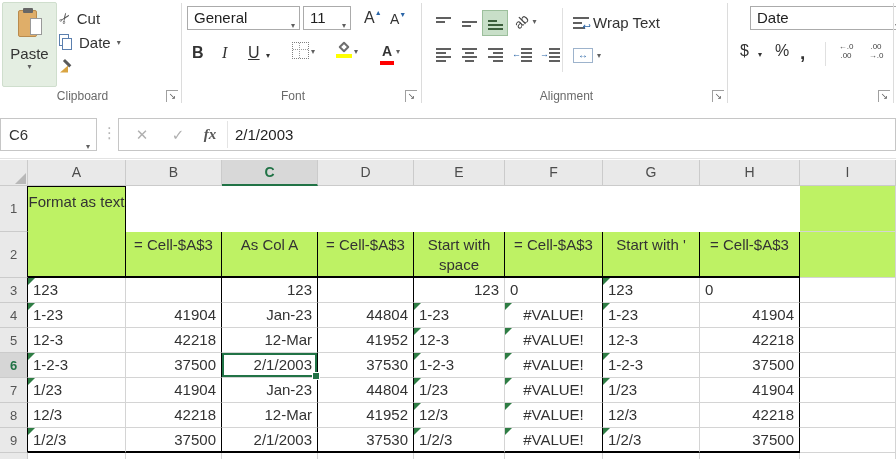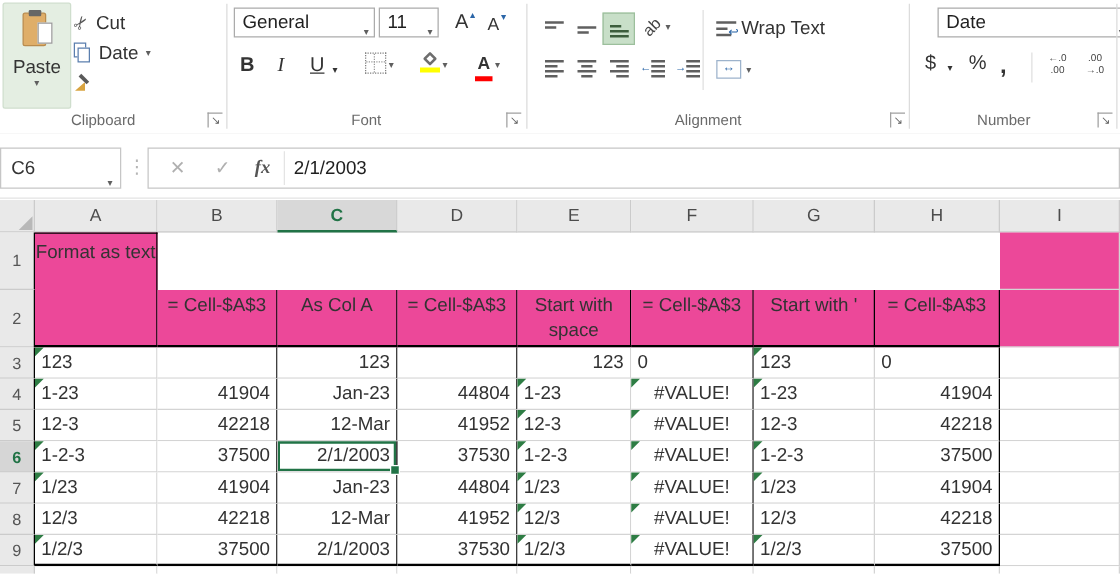--- a/index.html
+++ b/index.html
@@ -90,21 +90,21 @@
   
   #grid{position:absolute;left:0;top:160px;width:896px;height:299px;overflow:hidden;background:#fff;font-size:15px;}
   .chrow{display:flex;height:26px;}
   .corner{width:28px;height:26px;box-sizing:border-box;background:#e9e9e9;border-right:1px solid #cbcbcb;border-bottom:1px solid #cbcbcb;position:relative;cursor:pointer;}
   .corner i{position:absolute;right:1px;bottom:1px;width:0;height:0;border-left:11px solid transparent;border-bottom:11px solid #b8b8b8;}
   .colhdr{height:26px;box-sizing:border-box;background:#e9e9e9;border-right:1px solid #cbcbcb;border-bottom:1px solid #cbcbcb;text-align:center;font-size:14px;color:#4c4c4c;line-height:24px;cursor:pointer;}
   .colhdr.sel{background:#d8d8d8;color:#217346;font-weight:bold;border-bottom:2px solid #217346;}
   .rowhdr{width:28px;box-sizing:border-box;background:#e9e9e9;border-right:1px solid #000;border-bottom:1px solid #cbcbcb;text-align:center;font-size:13px;color:#555;cursor:pointer;}
   .rowhdr.sel{background:#d6d6d6;color:#217346;font-weight:bold;}
   .rowhdr.grey{border-right:1px solid #cbcbcb;}
-  .topcell{position:absolute;background:#ec4899;box-sizing:border-box;}
+  .topcell{position:absolute;background:#bef264;box-sizing:border-box;}
   #a12{left:28px;top:26px;width:98px;height:92px;border-top:1px solid #000;border-right:1px solid #000;border-bottom:2px solid #000;text-align:center;line-height:19px;padding-top:5px;}
   #b1h1{left:126px;top:26px;width:674px;height:46px;border-top:1px solid #000;border-right:1px solid #000;border-bottom:2px solid #000;display:flex;align-items:flex-end;justify-content:center;padding-bottom:2px;}
   .i-cell{left:800px;width:96px;height:46px;border-right:1px solid #d4d4d4;border-bottom:1px solid #d4d4d4;}
   .h2cell{top:72px;height:46px;border-right:1px solid #000;border-bottom:2px solid #000;text-align:center;padding-top:3px;line-height:20px;}
   .rh12{left:0;width:28px;background:#e9e9e9;border-right:1px solid #000;border-bottom:1px solid #cbcbcb;text-align:center;font-size:13px;color:#555;display:flex;align-items:center;justify-content:center;cursor:pointer;}
   #grows{position:absolute;left:0;top:118px;}
   .grow{display:flex;height:25px;line-height:25px;}
   .cell{position:relative;height:25px;box-sizing:border-box;background:#fff;border-right:1px solid #d4d4d4;border-bottom:1px solid #d4d4d4;line-height:24px;cursor:cell;}
   .cell .v{display:block;padding:0 5px;white-space:nowrap;overflow:hidden;}
   .al-l{text-align:left;} .al-r{text-align:right;} .al-c{text-align:center;}
@@ -250,21 +250,20 @@
     <div class="numsym" style="left:71px;font-size:19px;font-weight:bold;">,</div>
     <div class="gdiv" style="left:96px;top:42px;height:24px;"></div>
     <div class="dec2" style="left:104px;">
       <i>←.0</i>
       <i>.00</i>
     </div>
     <div class="dec2" style="left:134px;">
       <i>.00</i>
       <i>→.0</i>
     </div>
-    <div class="glabel">Number</div>
     <div class="launch">↘</div>
   </div>
   <div class="vsep" style="left:893px;"></div>
 </div>
 
 <div id="fbar">
   <div class="namebox">
     <span>C6</span>
     <span class="car">▾</span>
   </div>

